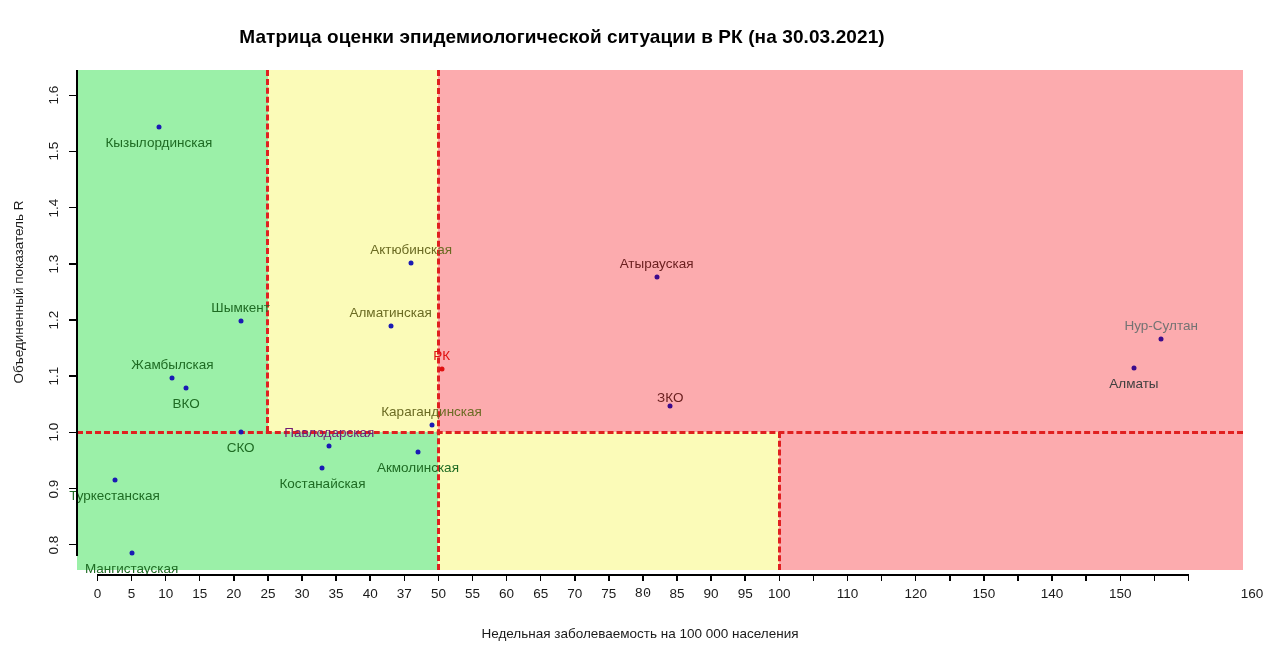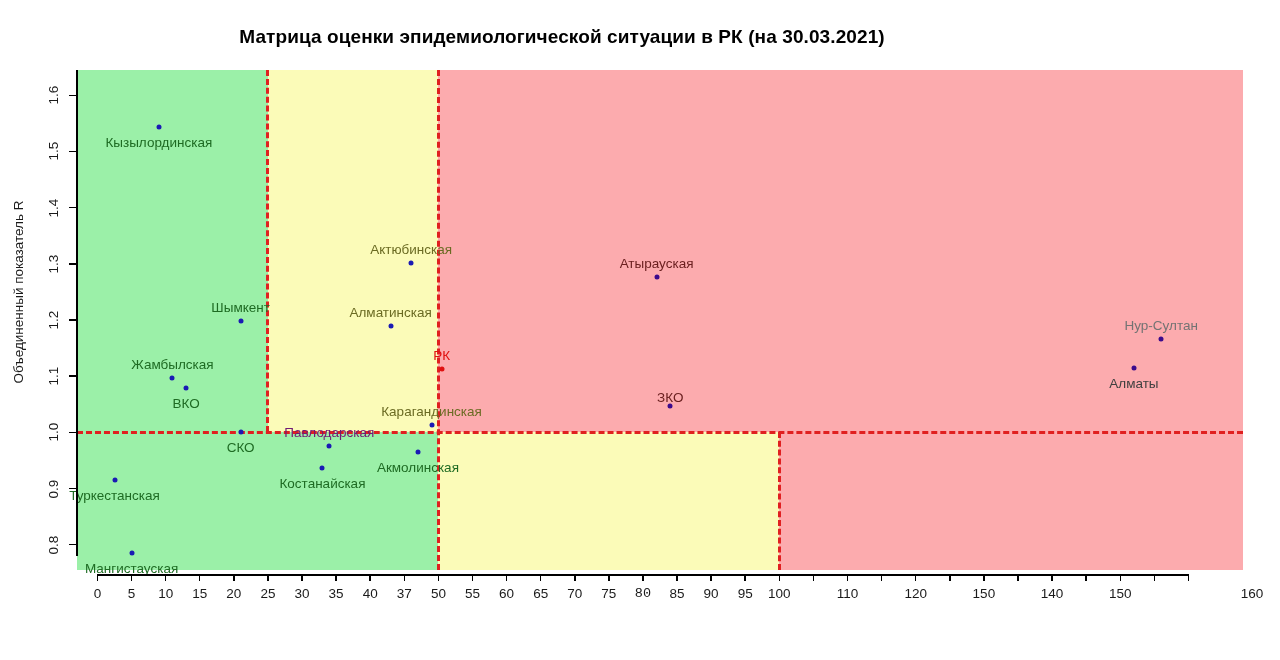--- a/index.html
+++ b/index.html
@@ -225,14 +225,15 @@
       <div class="tick" style="left: 1051.33px; top: 574px; width: 1.5px; height: 7px;"></div>
       <div class="tick-label-x" style="left: 1052.08px; top: 586px;">140</div>
       <div class="tick" style="left: 1085.42px; top: 574px; width: 1.5px; height: 7px;"></div>
       <div class="tick" style="left: 1119.51px; top: 574px; width: 1.5px; height: 7px;"></div>
       <div class="tick-label-x" style="left: 1120.26px; top: 586px;">150</div>
       <div class="tick" style="left: 1153.61px; top: 574px; width: 1.5px; height: 7px;"></div>
       <div class="tick" style="left: 1187.7px; top: 574px; width: 1.5px; height: 7px;"></div>
       <div class="tick-label-x" style="left: 1219px; top: 586px; margin-left: 33px;">160</div>
     </div>
 
+  <div class="axis-title-x" id="axis-title-x" style="top: 626px;">Недельная заболеваемость на 100 000 населения</div>
   <div class="axis-title-y" id="axis-title-y" style="left: 18px; top: 292px;">Объединенный показатель R</div>
 </div>
 
 </body></html>

